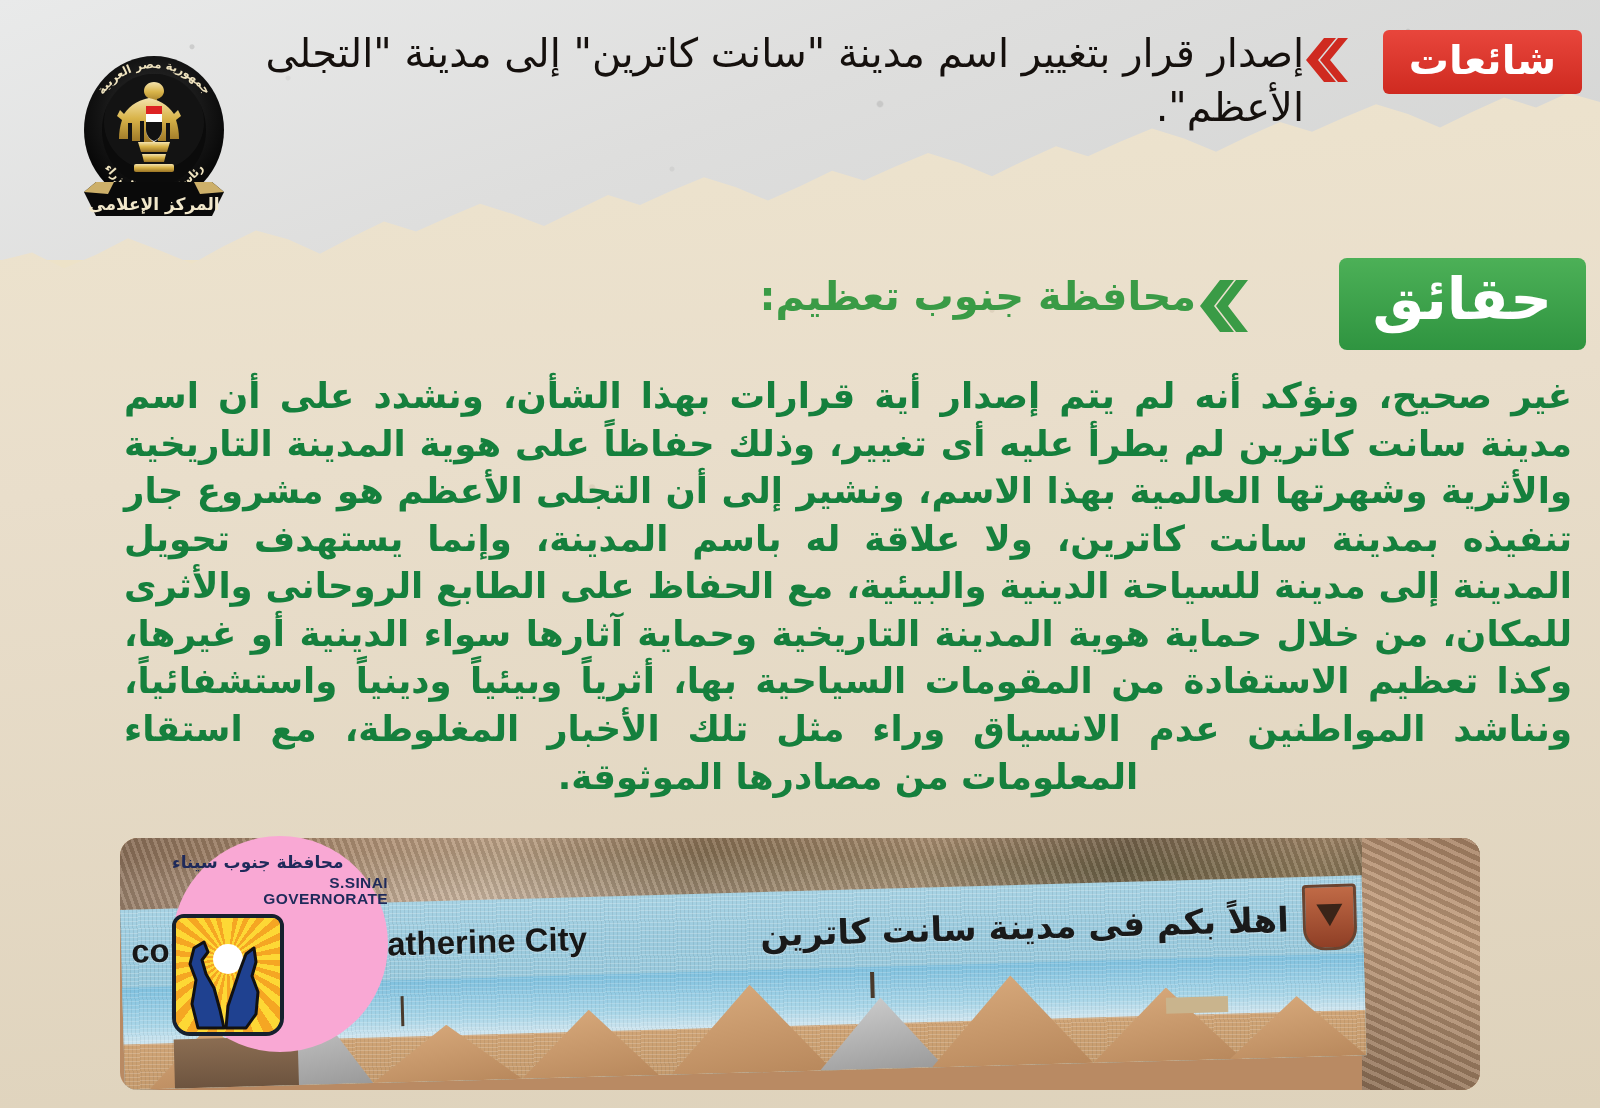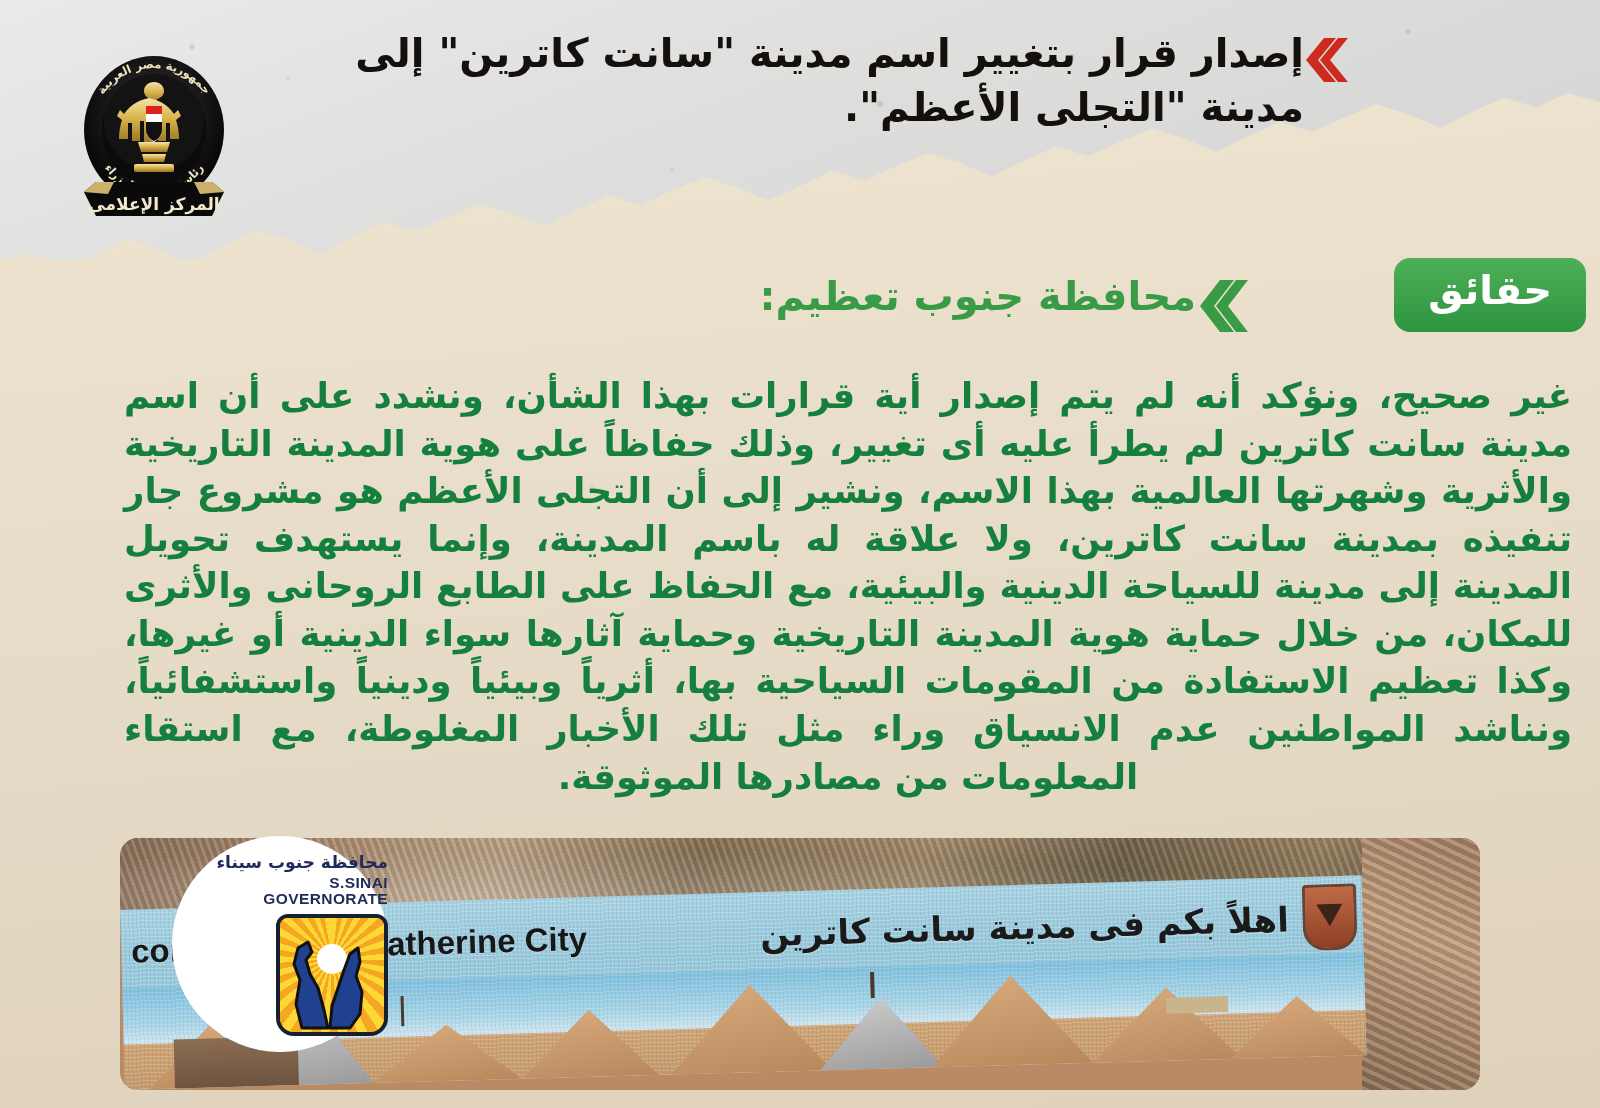--- a/index.html
+++ b/index.html
@@ -93,36 +93,36 @@
 
   .rumor-chevron {
     position:absolute; top:36px; right:252px;
     z-index:7;
   }
 
   .header-title {
     position:absolute; top:26px; right:296px;
     width:1060px;
     color:#15100d;
-    font-size:40px; font-weight:700;
+    font-size:40px; font-weight:400;
     line-height:1.35;
     text-align:right;
     z-index:7;
     direction:rtl;
   }
 
   
   .facts-badge {
     position:absolute; top:258px; right:14px;
     background:linear-gradient(180deg,#4cb057 0%,#2f9440 100%);
     color:#fff;
-    font-size:40px; font-weight:700;
+    font-size:58px; font-weight:700;
     line-height:1;
     padding:12px 34px 22px;
-    border-radius:16px;
+    border-radius:8px;
     z-index:7;
     white-space:nowrap;
   }
 
   .facts-chevron {
     position:absolute; top:278px; right:352px;
     z-index:7;
   }
 
   .gov-label {
@@ -238,23 +238,23 @@
       repeating-linear-gradient(90deg, rgba(0,0,0,.06) 0 1px, transparent 1px 4px);
   }
   .peak{ position:absolute; bottom:0; background:linear-gradient(170deg,#d9ab7d,#b8885c); }
   .peak.s{ background:linear-gradient(170deg,#cfcfcf,#9a9a9a); }
 
   
   .gov-logo {
     position:absolute; left:172px; top:836px;
     width:216px; height:216px;
     border-radius:50%;
-    background:#ffffff;
+    background:#f9a8d4;
     z-index:9;
-    display:flex; flex-direction:column; align-items:flex-start;
+    display:flex; flex-direction:column; align-items:flex-end;
     padding-top:18px;
   }
   .gov-logo-ar{
     color:#1e2a5a; font-size:17px; font-weight:700;
     direction:rtl; line-height:1;
   }
   .gov-logo-en{
     color:#1e2a5a; font-size:15.5px; font-weight:700;
     letter-spacing:.4px; line-height:1; margin-top:4px;
     font-family:"Liberation Sans", sans-serif;
@@ -351,20 +351,21 @@
         <textPath href="#arcBot" startOffset="50%" text-anchor="middle">رئاسة مجلس الوزراء</textPath>
       </text>
 
       <path d="M16 150 l12 -10 l116 0 l12 10 l-12 24 l-116 0 z" fill="#0a0a0a"></path>
       <path d="M16 150 l12 -10 l18 0 l-6 12 z" fill="#cdb06a"></path>
       <path d="M156 150 l-12 -10 l-18 0 l6 12 z" fill="#cdb06a"></path>
       <text x="86" y="168" font-size="17" font-weight="bold" fill="#f2e8cb" text-anchor="middle" font-family="'DejaVu Sans',sans-serif">المركز الإعلامى</text>
     </svg>
   </div>
 
+  <div class="rumor-badge">شائعات</div>
 
   <div class="rumor-chevron">
     <svg class="chev" width="46" height="48" viewBox="0 0 46 48" aria-hidden="true">
       <path d="M22 2 L4 24 L22 46 L34 46 L16 24 L34 2 Z" fill="#cf2a20"></path>
       <path d="M36 2 L18 24 L36 46 L46 46 L28 24 L46 2 Z" fill="#cf2a20"></path>
     </svg>
   </div>
 
   <div class="header-title">إصدار قرار بتغيير اسم مدينة "سانت كاترين" إلى مدينة "التجلى الأعظم".</div>
 

